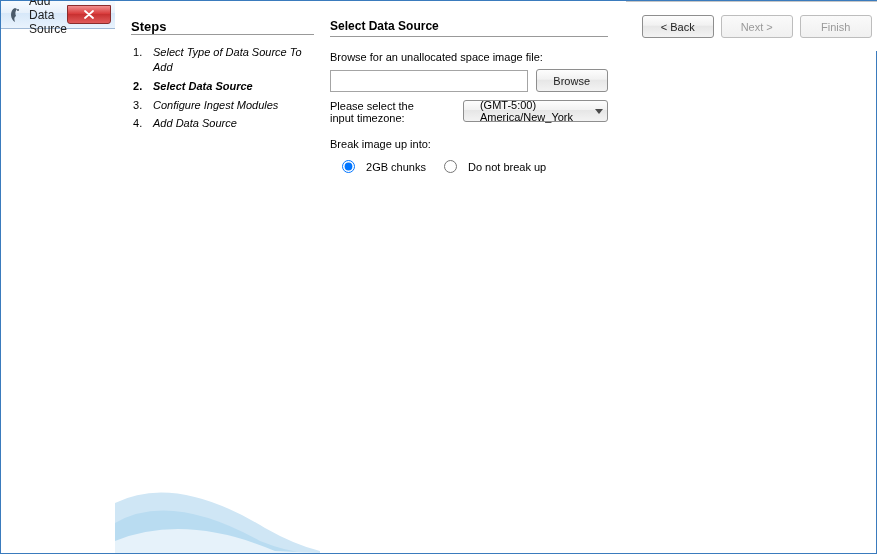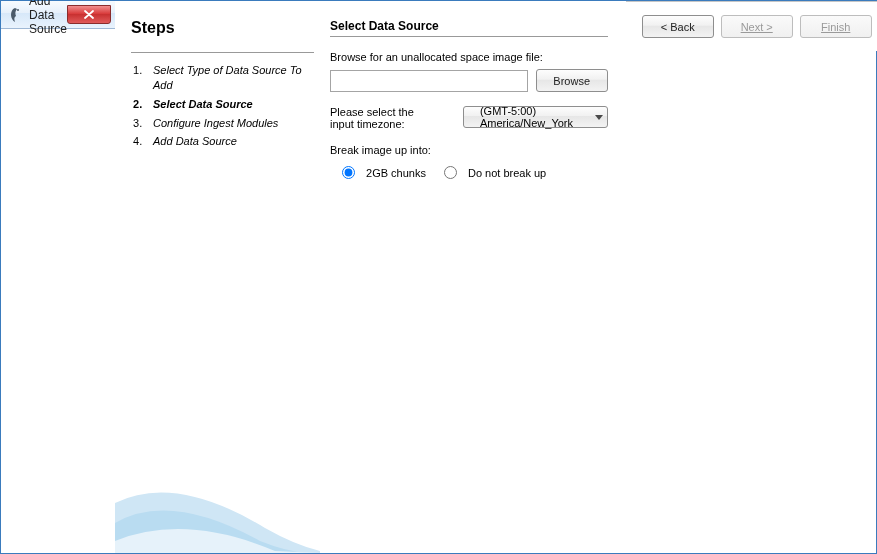--- a/index.html
+++ b/index.html
@@ -55,22 +55,22 @@
     display: flex;
     position: relative;
   }
   .left-panel {
     width: 205px;
     padding: 18px 6px 0 16px;
     position: relative;
   }
   .panel-heading {
     font-weight: bold;
-    font-size: 16px;
-    padding-bottom: 15px;
+    font-size: 13px;
+    padding-bottom: 0;
     border-bottom: 1px solid #999;
     margin-bottom: 8px;
   }
   .steps-list {
     list-style: none;
     padding-left: 2px;
   }
   .steps-list li {
     display: flex;
     align-items: flex-start;
@@ -108,21 +108,21 @@
     margin-bottom: 14px;
   }
   .field-label {
     display: block;
     margin-bottom: 6px;
   }
   .row {
     display: flex;
     align-items: center;
     gap: 8px;
-    margin-bottom: 14px;
+    margin-bottom: 8px;
   }
   .text-input {
     flex: 1;
     height: 22px;
     border: 1px solid #a4a4a4;
     background: #fff;
     padding: 1px 4px;
     font-family: inherit;
     font-size: 11px;
   }
@@ -136,21 +136,20 @@
     font-size: 11px;
     color: #222;
     cursor: pointer;
     padding: 0 10px;
   }
   .btn:disabled {
     color: #9a9a9a;
     cursor: default;
     border-color: #bdbdbd;
     background: linear-gradient(to bottom, #fafafa 0%, #f0f0f0 100%);
-    text-decoration: underline;
   }
   .tz-row {
     display: flex;
     align-items: flex-start;
     gap: 24px;
     margin-bottom: 14px;
   }
   .combo {
     position: relative;
     width: 206px;

